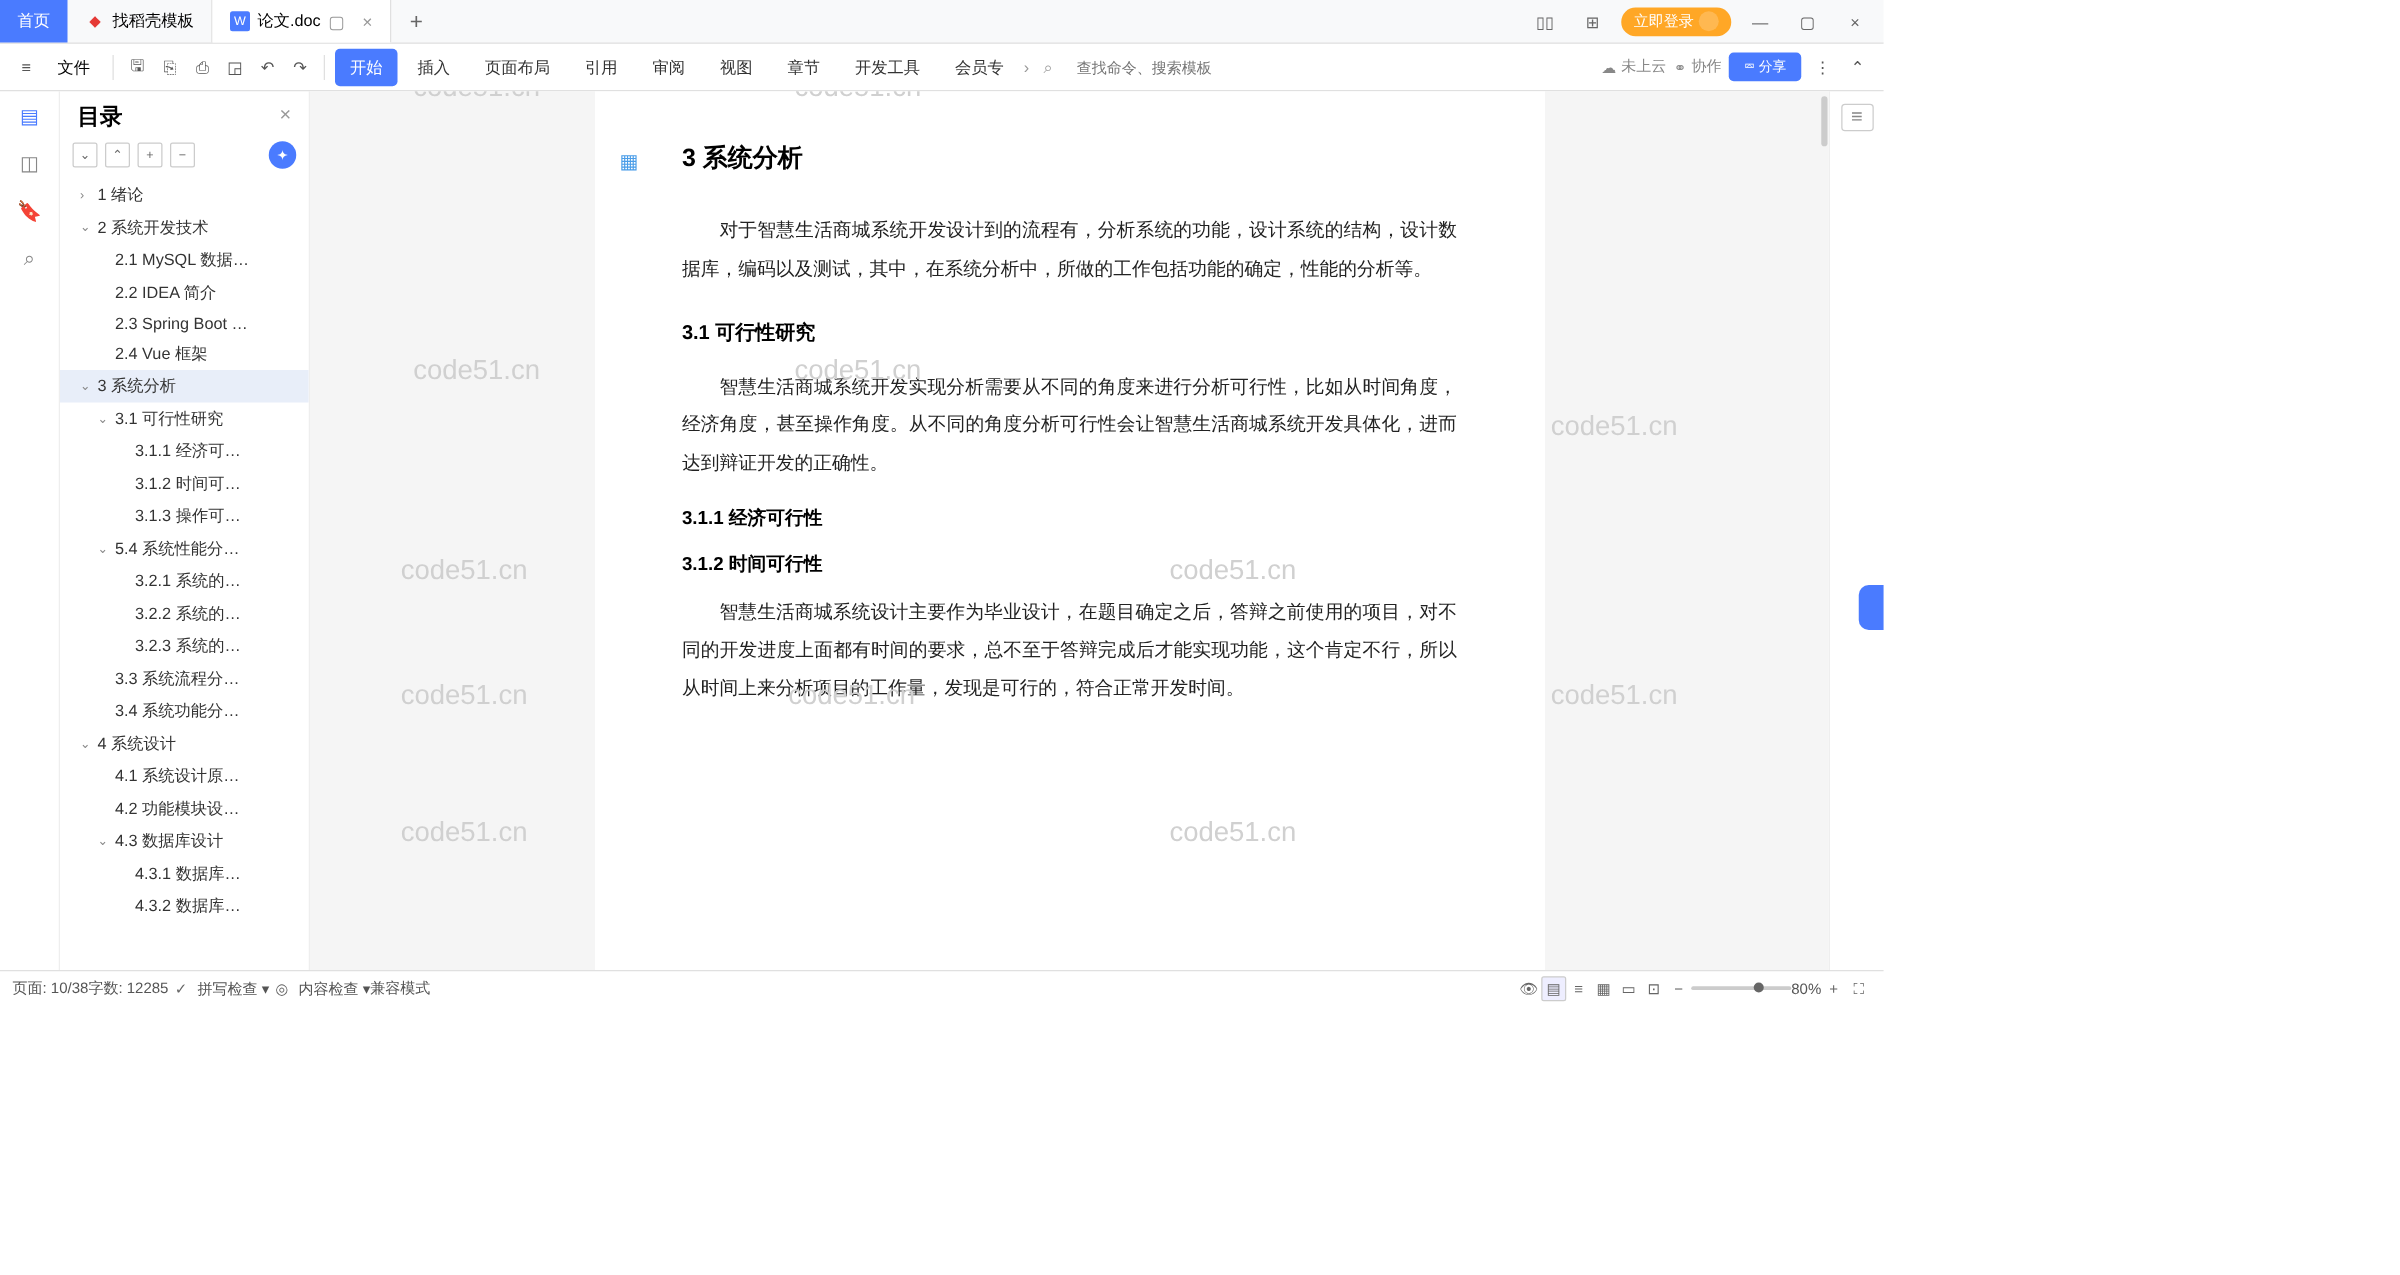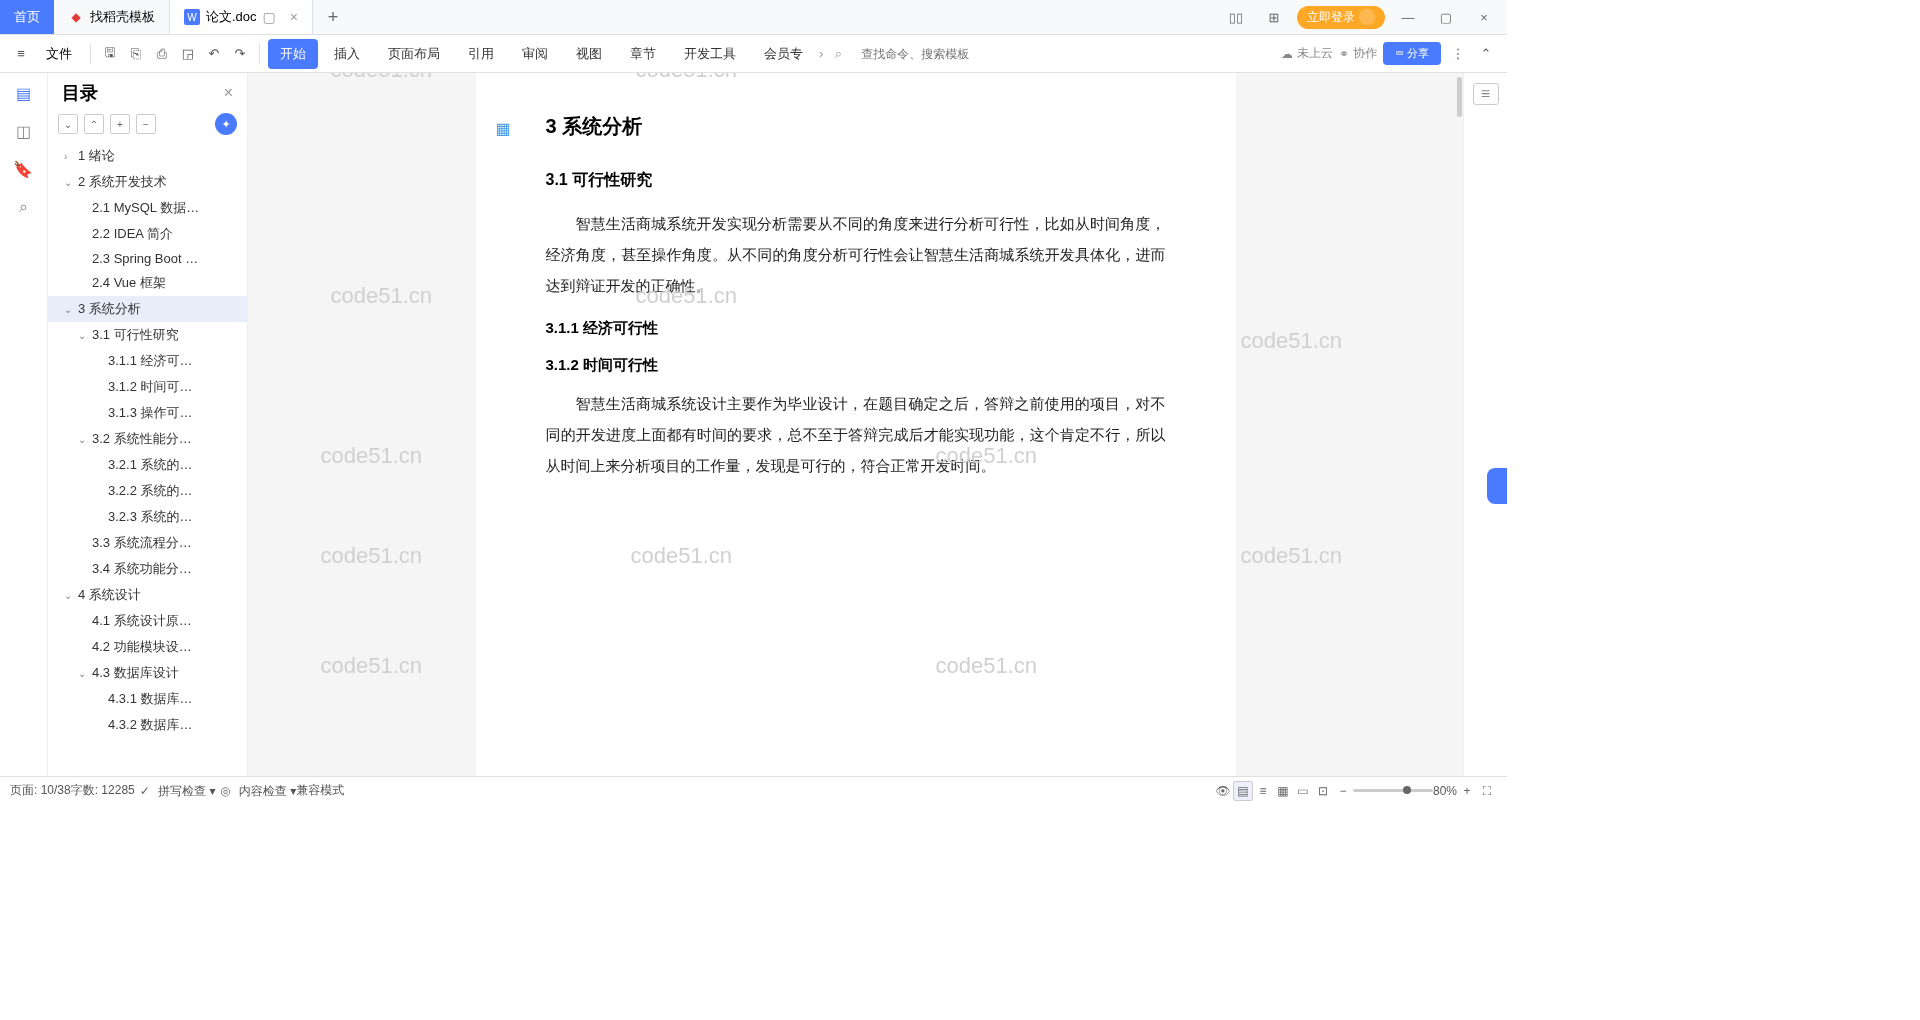--- a/index.html
+++ b/index.html
@@ -212,21 +212,21 @@
         <div class="ol-item l3">
           <span class="chev"></span>
           <span>3.1.2  时间可…</span>
         </div>
         <div class="ol-item l3">
           <span class="chev"></span>
           <span>3.1.3  操作可…</span>
         </div>
         <div class="ol-item l2">
           <span class="chev">⌄</span>
-          <span>3.2  系统性能分…</span>
+          <span>5.4  系统性能分…</span>
         </div>
         <div class="ol-item l3">
           <span class="chev"></span>
           <span>3.2.1  系统的…</span>
         </div>
         <div class="ol-item l3">
           <span class="chev"></span>
           <span>3.2.2  系统的…</span>
         </div>
         <div class="ol-item l3">
@@ -278,20 +278,21 @@
       <span class="watermark" style="left:-155px; top:370px">code51.cn</span>
       <span class="watermark" style="left:460px; top:370px">code51.cn</span>
       <span class="watermark" style="left:765px; top:255px">code51.cn</span>
       <span class="watermark" style="left:-155px; top:470px">code51.cn</span>
       <span class="watermark" style="left:765px; top:470px">code51.cn</span>
       <span class="watermark" style="left:155px; top:470px">code51.cn</span>
       <span class="watermark" style="left:-155px; top:580px">code51.cn</span>
       <span class="watermark" style="left:460px; top:580px">code51.cn</span>
 
       <h1>3  系统分析</h1>
+      <p>对于智慧生活商城系统开发设计到的流程有，分析系统的功能，设计系统的结构，设计数据库，编码以及测试，其中，在系统分析中，所做的工作包括功能的确定，性能的分析等。</p>
       <h2>3.1  可行性研究</h2>
       <p>智慧生活商城系统开发实现分析需要从不同的角度来进行分析可行性，比如从时间角度，经济角度，甚至操作角度。从不同的角度分析可行性会让智慧生活商城系统开发具体化，进而达到辩证开发的正确性。</p>
       <h3>3.1.1  经济可行性</h3>
       <h3>3.1.2  时间可行性</h3>
       <p>智慧生活商城系统设计主要作为毕业设计，在题目确定之后，答辩之前使用的项目，对不同的开发进度上面都有时间的要求，总不至于答辩完成后才能实现功能，这个肯定不行，所以从时间上来分析项目的工作量，发现是可行的，符合正常开发时间。</p>
     </div>
     <div class="vscroll">
         <div class="vscroll-thumb"></div>
       </div>
   </div>

